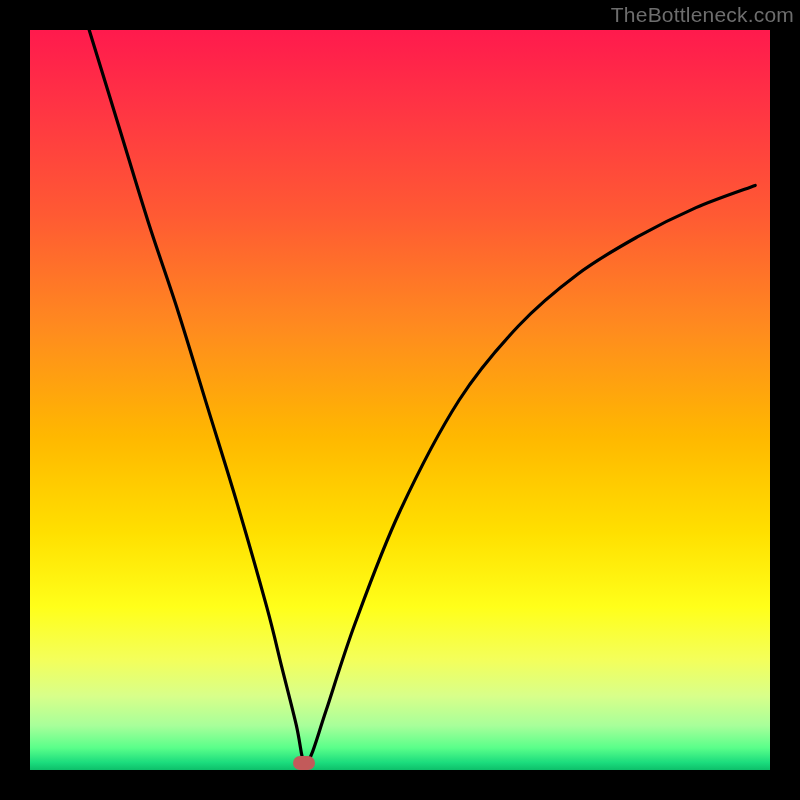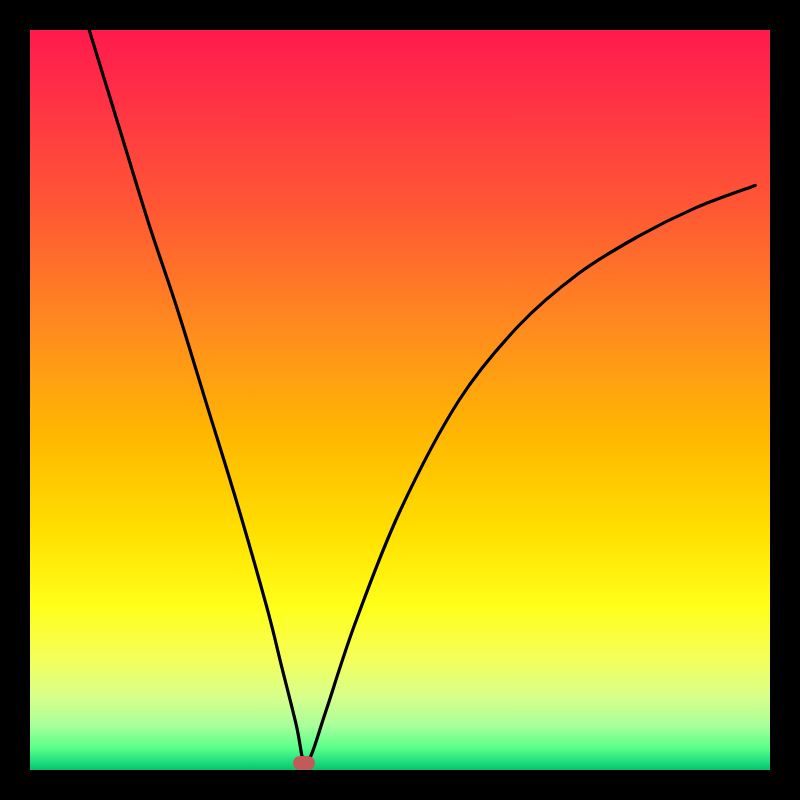--- a/index.html
+++ b/index.html
@@ -70,13 +70,14 @@
 <body>
 
 <div class="frame">
   <div class="plot-area">
     <div class="gradient-bg"></div>
     <svg class="curve" viewBox="0 0 740 740" preserveAspectRatio="none">
       <path id="curve-path" fill="none" stroke="#000" stroke-width="3.2" stroke-linecap="round" stroke-linejoin="round" d="M 59.20 0.00 C 64.13 16.03, 78.93 64.13, 88.80 96.20 C 98.67 128.27, 108.53 161.57, 118.40 192.40 C 128.27 223.23, 138.13 250.37, 148.00 281.20 C 157.87 312.03, 167.73 345.33, 177.60 377.40 C 187.47 409.47, 197.33 440.30, 207.20 473.60 C 217.07 506.90, 229.40 550.07, 236.80 577.20 C 244.20 604.33, 246.67 616.67, 251.60 636.40 C 256.53 656.13, 262.70 679.57, 266.40 695.60 C 270.10 711.63, 271.33 727.67, 273.80 732.60 C 276.27 737.53, 277.50 733.83, 281.20 725.20 C 284.90 716.57, 288.60 703.00, 296.00 680.80 C 303.40 658.60, 313.27 625.30, 325.60 592.00 C 337.93 558.70, 352.73 518.00, 370.00 481.00 C 387.27 444.00, 409.47 400.83, 429.20 370.00 C 448.93 339.17, 468.67 316.97, 488.40 296.00 C 508.13 275.03, 527.87 259.00, 547.60 244.20 C 567.33 229.40, 587.07 218.30, 606.80 207.20 C 626.53 196.10, 646.27 186.23, 666.00 177.60 C 685.73 168.97, 715.33 159.10, 725.20 155.40"></path>
     </svg>
     <div class="marker" id="marker" style="left: 273.8px; top: 732.6px; background: rgb(194, 90, 90);"></div>
   </div>
+  <div class="watermark">TheBottleneck.com</div>
 </div>
 
 </body></html>

